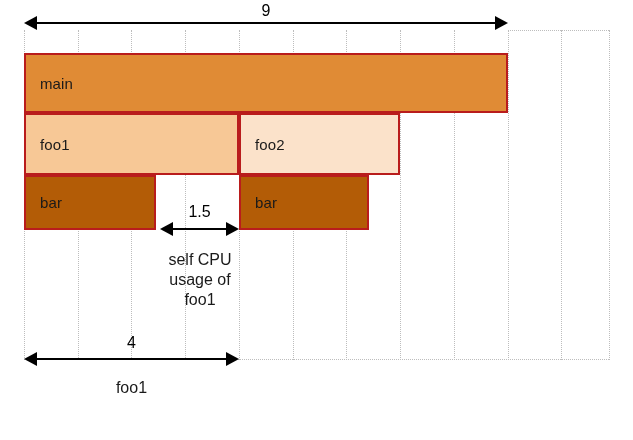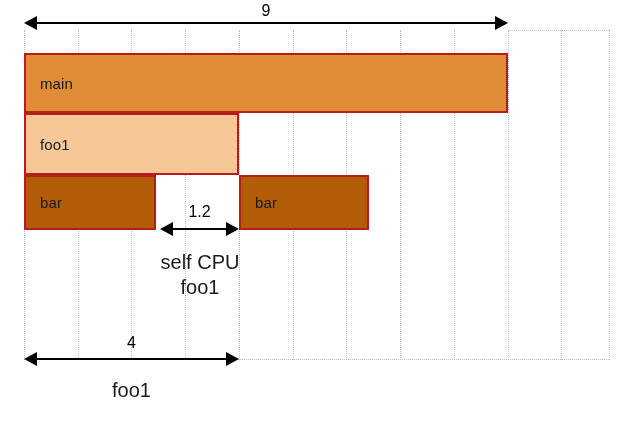--- a/index.html
+++ b/index.html
@@ -84,21 +84,21 @@
   }
   .measure-value {
     position: absolute;
     font-size: 16px;
     color: #000000;
     text-align: center;
     white-space: nowrap;
   }
   .caption {
     position: absolute;
-    font-size: 20px;
+    font-size: 16px;
     color: #1a1a1a;
     text-align: center;
     line-height: 1.25;
   }
 </style>
 </head>
 <body>
 
 <div id="canvas">
 
@@ -125,37 +125,41 @@
   </div>
 
   <div class="fg-box" style="left:24px; top:53px; width:484px; height:60px; background:#E08B35;">
     <span class="fg-label">main</span>
   </div>
 
   <div class="fg-box" style="left:24px; top:113px; width:215px; height:62px; background:#F7C896;">
     <span class="fg-label">foo1</span>
   </div>
 
+  <div class="fg-box" style="left:239px; top:113px; width:161px; height:62px; background:#FBE2CA;">
+    <span class="fg-label">foo2</span>
+  </div>
 
   <div class="fg-box" style="left:24px; top:175px; width:132px; height:55px; background:#B35C06;">
     <span class="fg-label">bar</span>
   </div>
 
   <div class="fg-box" style="left:239px; top:175px; width:130px; height:55px; background:#B35C06;">
     <span class="fg-label">bar</span>
   </div>
 
-  <div class="measure-value" style="left:160px; top:203px; width:79px;">1.2</div>
+  <div class="measure-value" style="left:160px; top:203px; width:79px;">1.5</div>
   <div class="arrow-row" style="left:160px; top:228px; width:79px;">
     <div class="arrow-head left"></div>
     <div class="arrow-line"></div>
     <div class="arrow-head right"></div>
   </div>
   <div class="caption" style="left:140px; top:250px; width:120px;">
     <div>self CPU</div>
+    <div>usage of</div>
     <div>foo1</div>
   </div>
 
   <div class="measure-value" style="left:24px; top:334px; width:215px;">4</div>
   <div class="arrow-row" style="left:24px; top:358px; width:215px;">
     <div class="arrow-head left"></div>
     <div class="arrow-line"></div>
     <div class="arrow-head right"></div>
   </div>
   <div class="caption" style="left:19px; top:378px; width:225px;">

